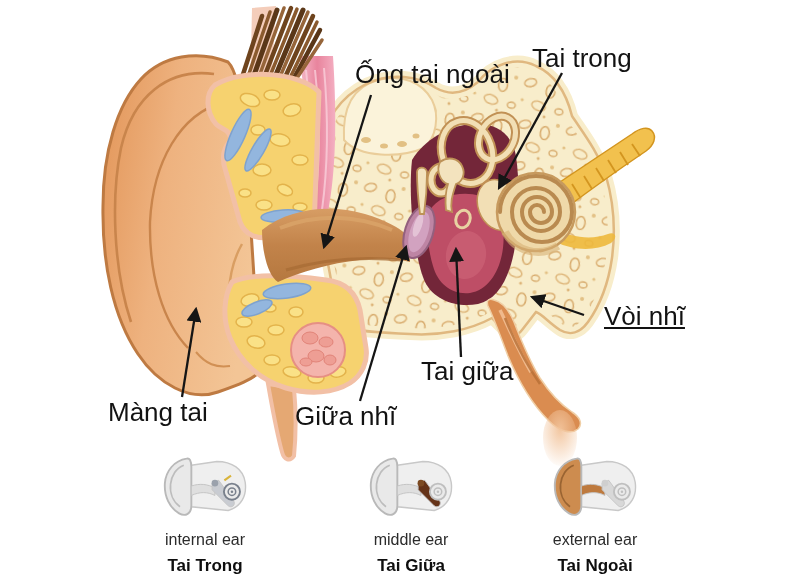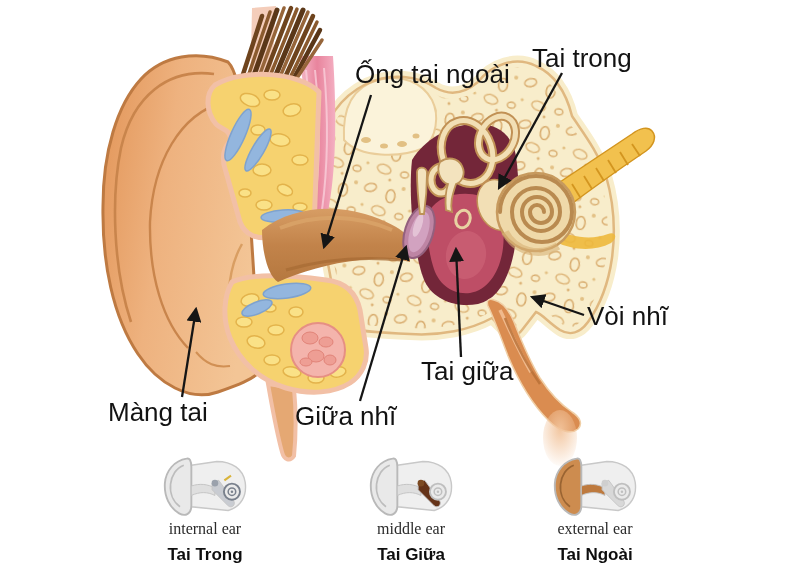--- a/index.html
+++ b/index.html
@@ -7,21 +7,21 @@
     position:relative;width:800px;height:584px;background:#ffffff;
     overflow:hidden;font-family:"Liberation Sans",sans-serif;
   }
   .stage svg.scene{position:absolute;left:0;top:0;}
   .dlabel{
     position:absolute;font-size:26px;line-height:1.05;color:#121212;
     white-space:nowrap;letter-spacing:0px;
   }
   .legend-col{position:absolute;width:170px;text-align:center;top:452px;}
   .legend-col .mini{display:block;margin:0 auto;}
-  .legend-en{font-size:16px;color:#2b2b2b;margin-top:0;font-family:Liberation Serif, serif;}
+  .legend-en{font-size:16px;color:#2b2b2b;margin-top:11px;}
   .legend-vi{font-size:17px;font-weight:bold;color:#0e0e0e;margin-top:7px;}
   .mini{
     --mini-pinna:#e9e9e9; --mini-fold:#bdbdbd; --mini-canal:#dfdfdf;
     --mini-rod:#d8d8d8; --mini-rodknob:#cfcfcf; --mini-spiral:#bfbfbf;
     --mini-glint:transparent;
   }
   .mini-internal{--mini-spiral:#79808c; --mini-glint:#d9b43a;
     --mini-rod:#c9ccd2; --mini-rodknob:#9aa1ac;}
   .mini-middle{--mini-rod:#653318; --mini-rodknob:#7c4a22;}
   .mini-external{--mini-pinna:#cd8c4f; --mini-fold:#9a6432; --mini-canal:#be7a3e;}
@@ -286,21 +286,21 @@
       <line x1="562" y1="73" x2="499" y2="188" marker-end="url(#arr)"></line>
       <line x1="584" y1="315" x2="532" y2="297" marker-end="url(#arr)"></line>
       <line x1="461" y1="357" x2="456" y2="249" marker-end="url(#arr)"></line>
       <line x1="360" y1="401" x2="406" y2="247" marker-end="url(#arr)"></line>
       <line x1="182" y1="397" x2="196" y2="309" marker-end="url(#arr)"></line>
     </g>
   </svg>
 
   <div class="dlabel" style="left:311px;top:61px;margin-left:44px;">Ống tai ngoài</div>
   <div class="dlabel" style="left:532px;top:45px;">Tai trong</div>
-  <div class="dlabel" style="left:587px;top:303px;">Vòi nhĩ</div>
+  <div class="dlabel" style="left:604px;top:303px;text-decoration:underline;">Vòi nhĩ</div>
   <div class="dlabel" style="left:421px;top:358px;">Tai giữa</div>
   <div class="dlabel" style="left:295px;top:403px;">Giữa nhĩ</div>
   <div class="dlabel" style="left:108px;top:399px;">Màng tai</div>
 
   <div class="legend-col" style="left:120px;">
     <svg class="mini mini-internal" width="95" height="68" viewBox="0 0 100 72">
       <path d="M35,14 L62,10 C78,10 90,18 92,32 C94,46 88,58 74,62 L35,58 Z" fill="#efefef" stroke="#c8c8c8" stroke-width="1.5"></path>
       <path d="M30,7 C17,9 8,20 7,33 C6,47 12,59 22,65 C29,69 35,65 35,57 L35,16 C35,9 33,6 30,7 Z" fill="var(--mini-pinna)" stroke="#b9b9b9" stroke-width="2"></path>
       <path d="M27,14 C19,17 14,25 13,34 C12,44 16,53 23,58" fill="none" stroke="var(--mini-fold)" stroke-width="1.8"></path>
       <path d="M35,36 C44,33 52,34 60,38 L60,46 C52,42 44,42 35,46 Z" fill="var(--mini-canal)" stroke="#c2c2c2" stroke-width="1"></path>

